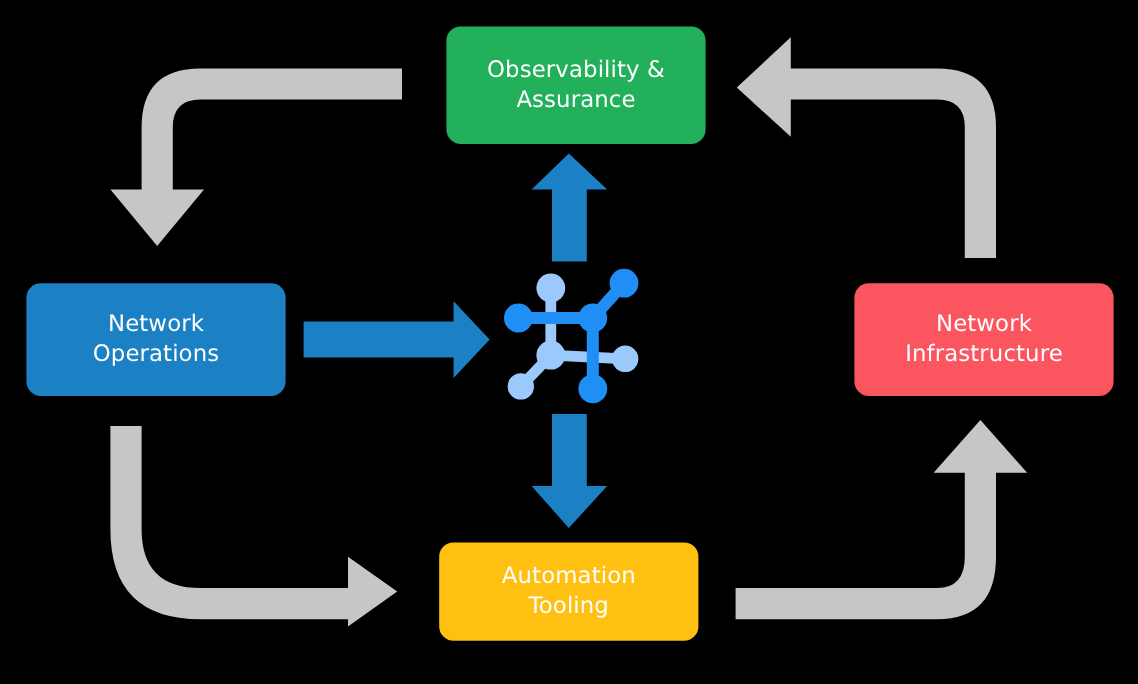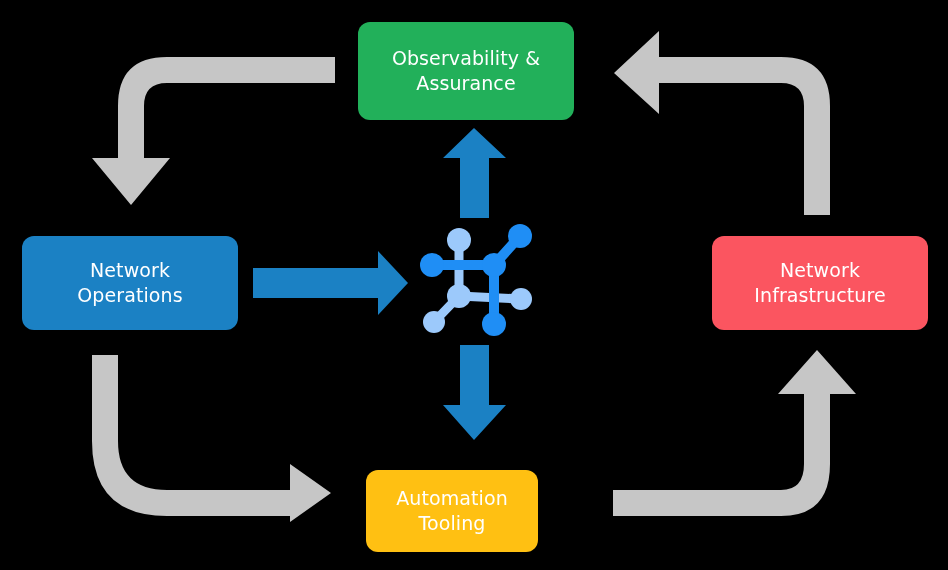--- a/index.html
+++ b/index.html
@@ -43,30 +43,30 @@
     letter-spacing: 0.1px;
     box-sizing: border-box;
     padding: 4px 10px;
     user-select: none;
   }
   .node-label {
     display: block;
     white-space: pre-line;
   }
   #box-observability {
-    left: 358px; top: 22px; width: 216px; height: 98px;
+    left: 372px; top: 22px; width: 216px; height: 98px;
   }
   #box-operations {
     left: 22px; top: 236px; width: 216px; height: 94px;
   }
   #box-infrastructure {
     left: 712px; top: 236px; width: 216px; height: 94px;
   }
   #box-automation {
-    left: 366px; top: 452px; width: 172px; height: 82px; margin-top: 18px;
+    left: 366px; top: 452px; width: 216px; height: 82px;
   }
   #center-icon {
     position: absolute;
     left: 420px; top: 220px;
     width: 120px; height: 120px;
   }
 </style>
 </head>
 <body>
 

